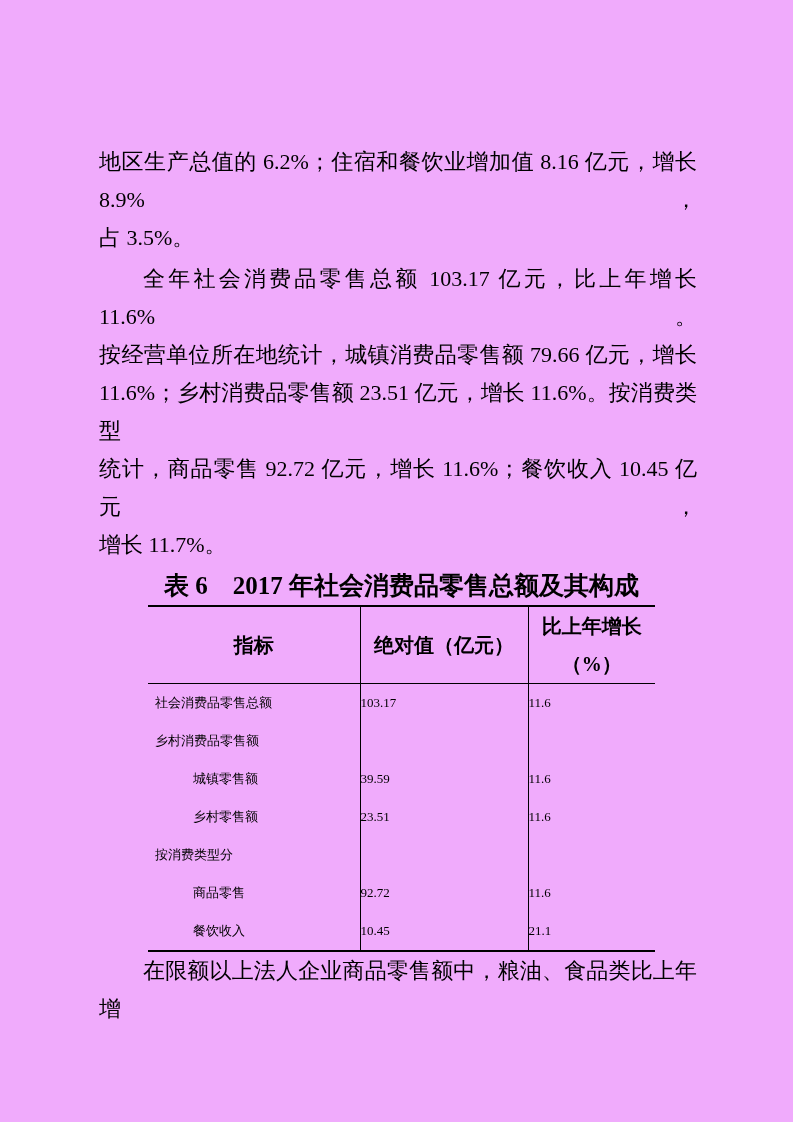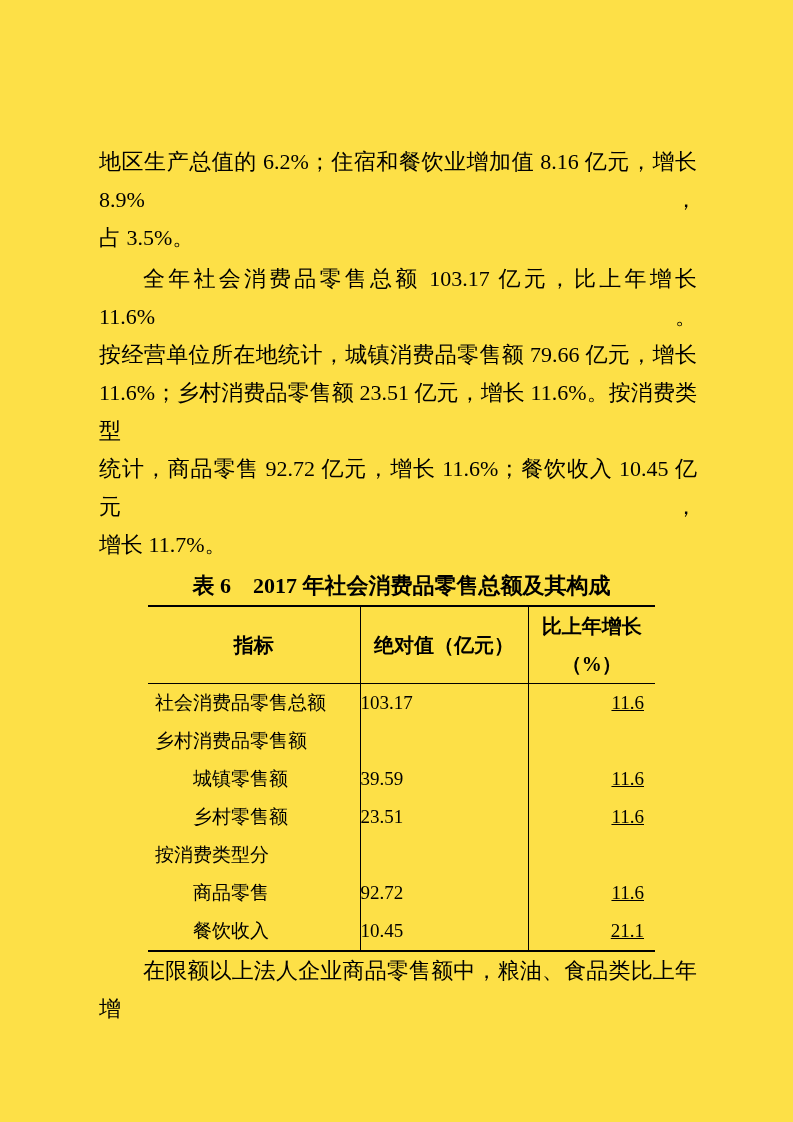--- a/index.html
+++ b/index.html
@@ -1,21 +1,21 @@
 <!DOCTYPE html>
 <html><head>
 <meta charset="utf-8">
 <style>
   * { margin: 0; padding: 0; box-sizing: border-box; }
   html, body { background: #ffffff; }
   .page {
     position: relative;
     width: 793px;
     height: 1122px;
-    background: #fde047;
+    background: #f0abfc;
     color: #000000;
     font-family: "Liberation Serif", "DejaVu Serif", serif;
     overflow: hidden;
   }
   .content {
     position: absolute;
     left: 99px;
     top: 143px;
     width: 598px;
     font-size: 22px;
@@ -31,21 +31,21 @@
   .line.end { text-align-last: left; }
   .line.indent { text-indent: 2em; }
 
   .table-block {
     margin-left: 49px;
     width: 507px;
   }
   .table-title {
     text-align: center;
     font-weight: bold;
-    font-size: 22px;
+    font-size: 25px;
     line-height: 38px;
   }
   table.stat {
     width: 507px;
     table-layout: fixed;
     border-collapse: collapse;
     border-top: 2.5px solid #000;
     border-bottom: 2.5px solid #000;
   }
   table.stat col.c1 { width: 212px; }
@@ -53,29 +53,29 @@
   table.stat col.c3 { width: 127px; }
   table.stat th {
     font-weight: bold;
     font-size: 20px;
     height: 31px;
     text-align: center;
     vertical-align: middle;
     border-bottom: 1.5px solid #000;
   }
   table.stat td {
-    font-size: 19px;
+    font-size: 13px;
     height: 30px;
     vertical-align: middle;
   }
   table.stat th.v, table.stat td.v { border-right: 1.5px solid #000; }
   td.c1 { text-align: left; padding-left: 7px; }
   td.c1.sub { padding-left: 45px; }
   td.c2 { text-align: left; padding-right: 7px; }
-  td.c3 { text-align: right; padding-right: 11px; text-decoration: underline; }
+  td.c3 { text-align: left; padding-right: 11px; }
   .after-table { margin-top: 2px; }
 </style>
 </head>
 <body>
 
 <div class="page">
   <div class="content">
 
     <div class="para">
       <div class="line">地区生产总值的 6.2%；住宿和餐饮业增加值 8.16 亿元，增长 8.9%，</div>

